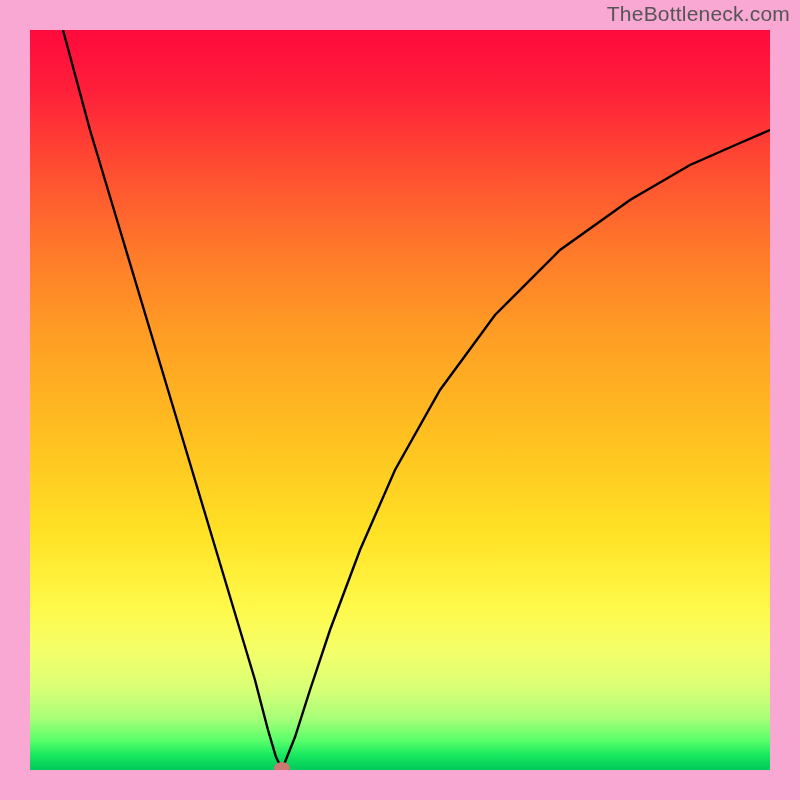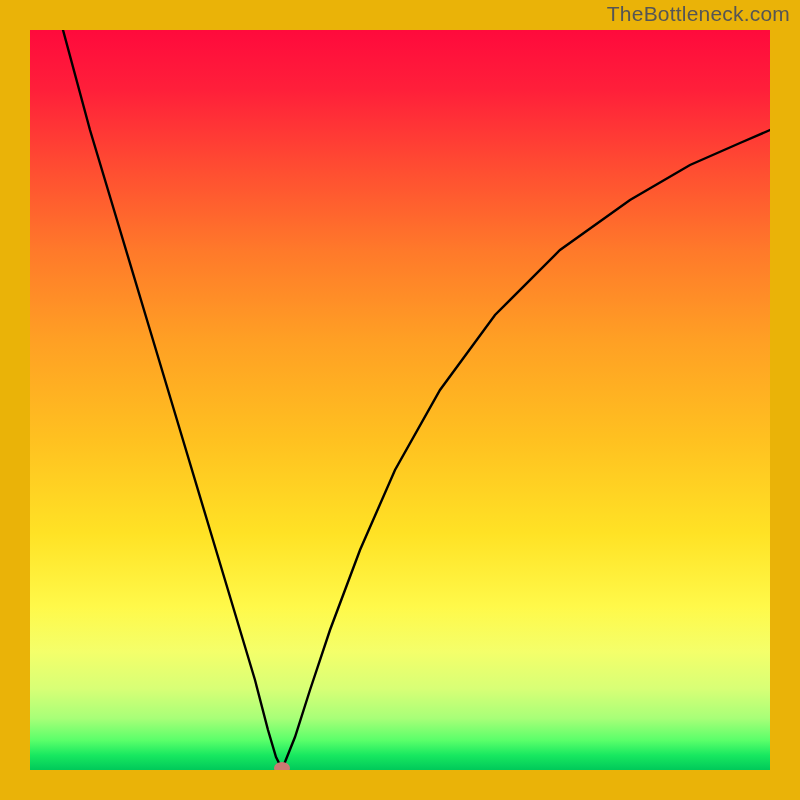--- a/index.html
+++ b/index.html
@@ -8,21 +8,21 @@
     width: 800px;
     height: 800px;
     overflow: hidden;
     background: #000;
     font-family: Arial, Helvetica, sans-serif;
   }
   .frame {
     position: relative;
     width: 800px;
     height: 800px;
-    background: #eab308;
+    background: #f9a8d4;
   }
   .watermark {
     position: absolute;
     top: 2px;
     right: 10px;
     color: #555;
     font-size: 21px;
     font-weight: normal;
     letter-spacing: 0.2px;
     z-index: 5;

